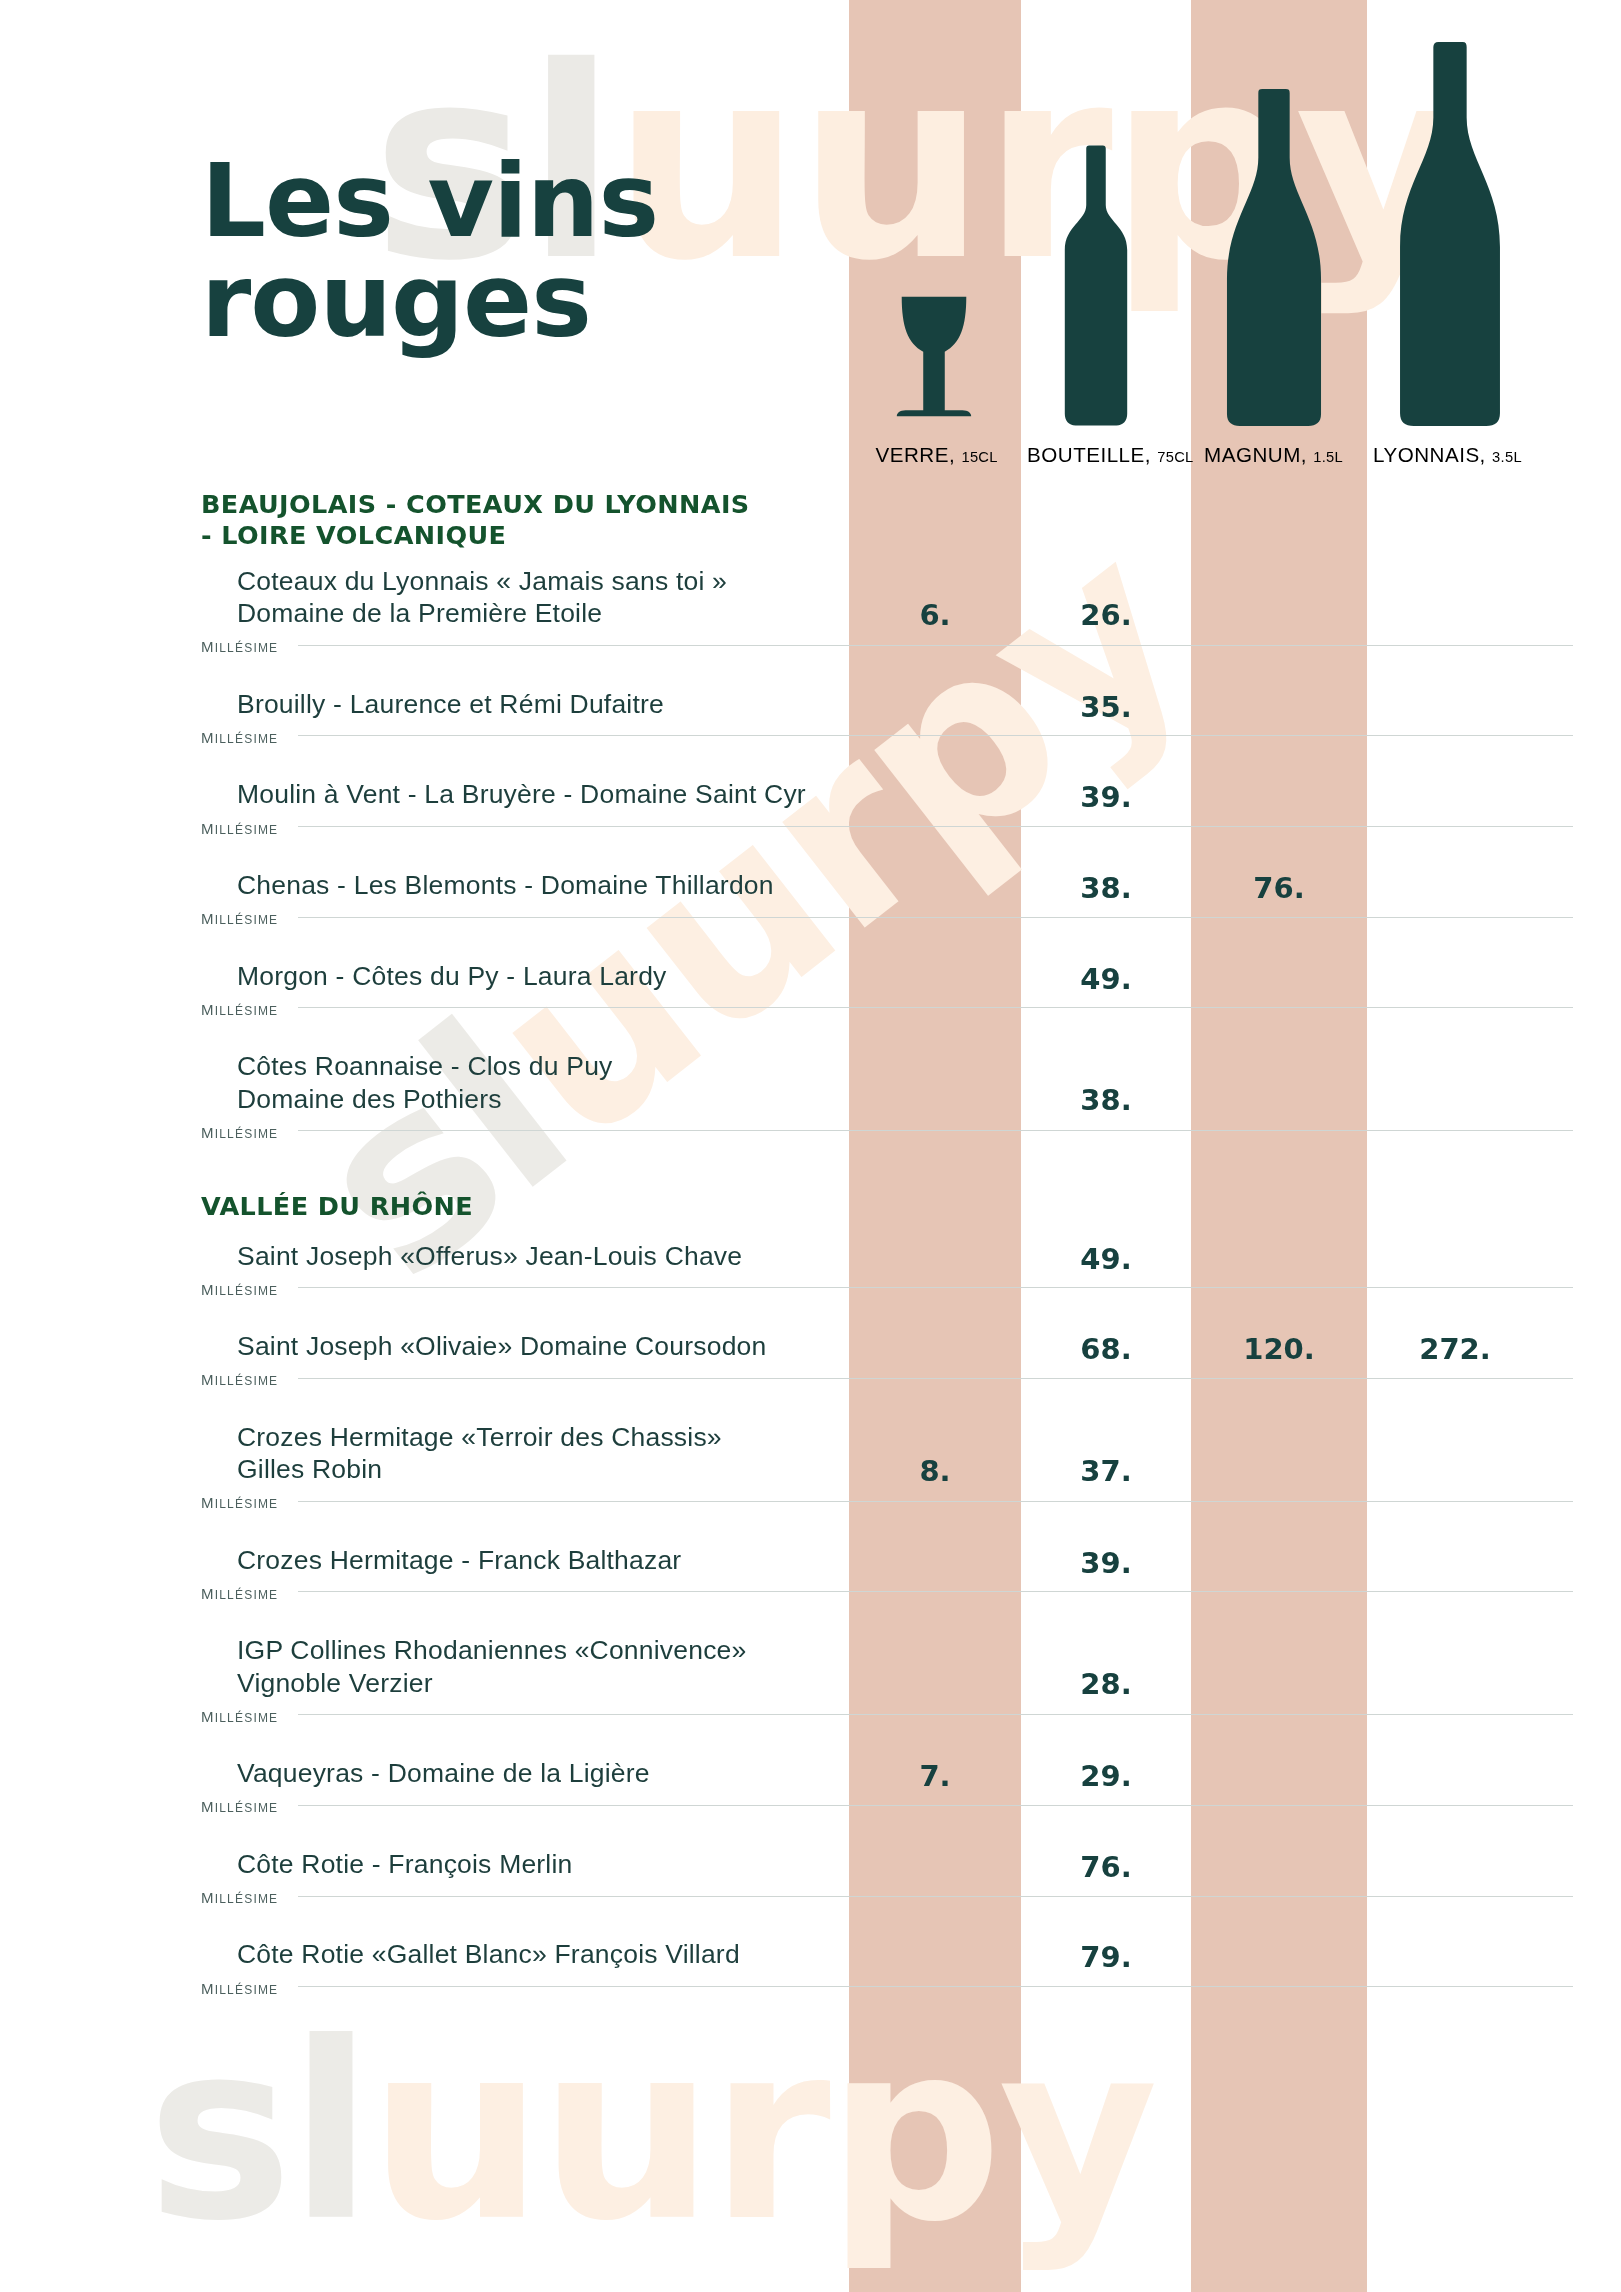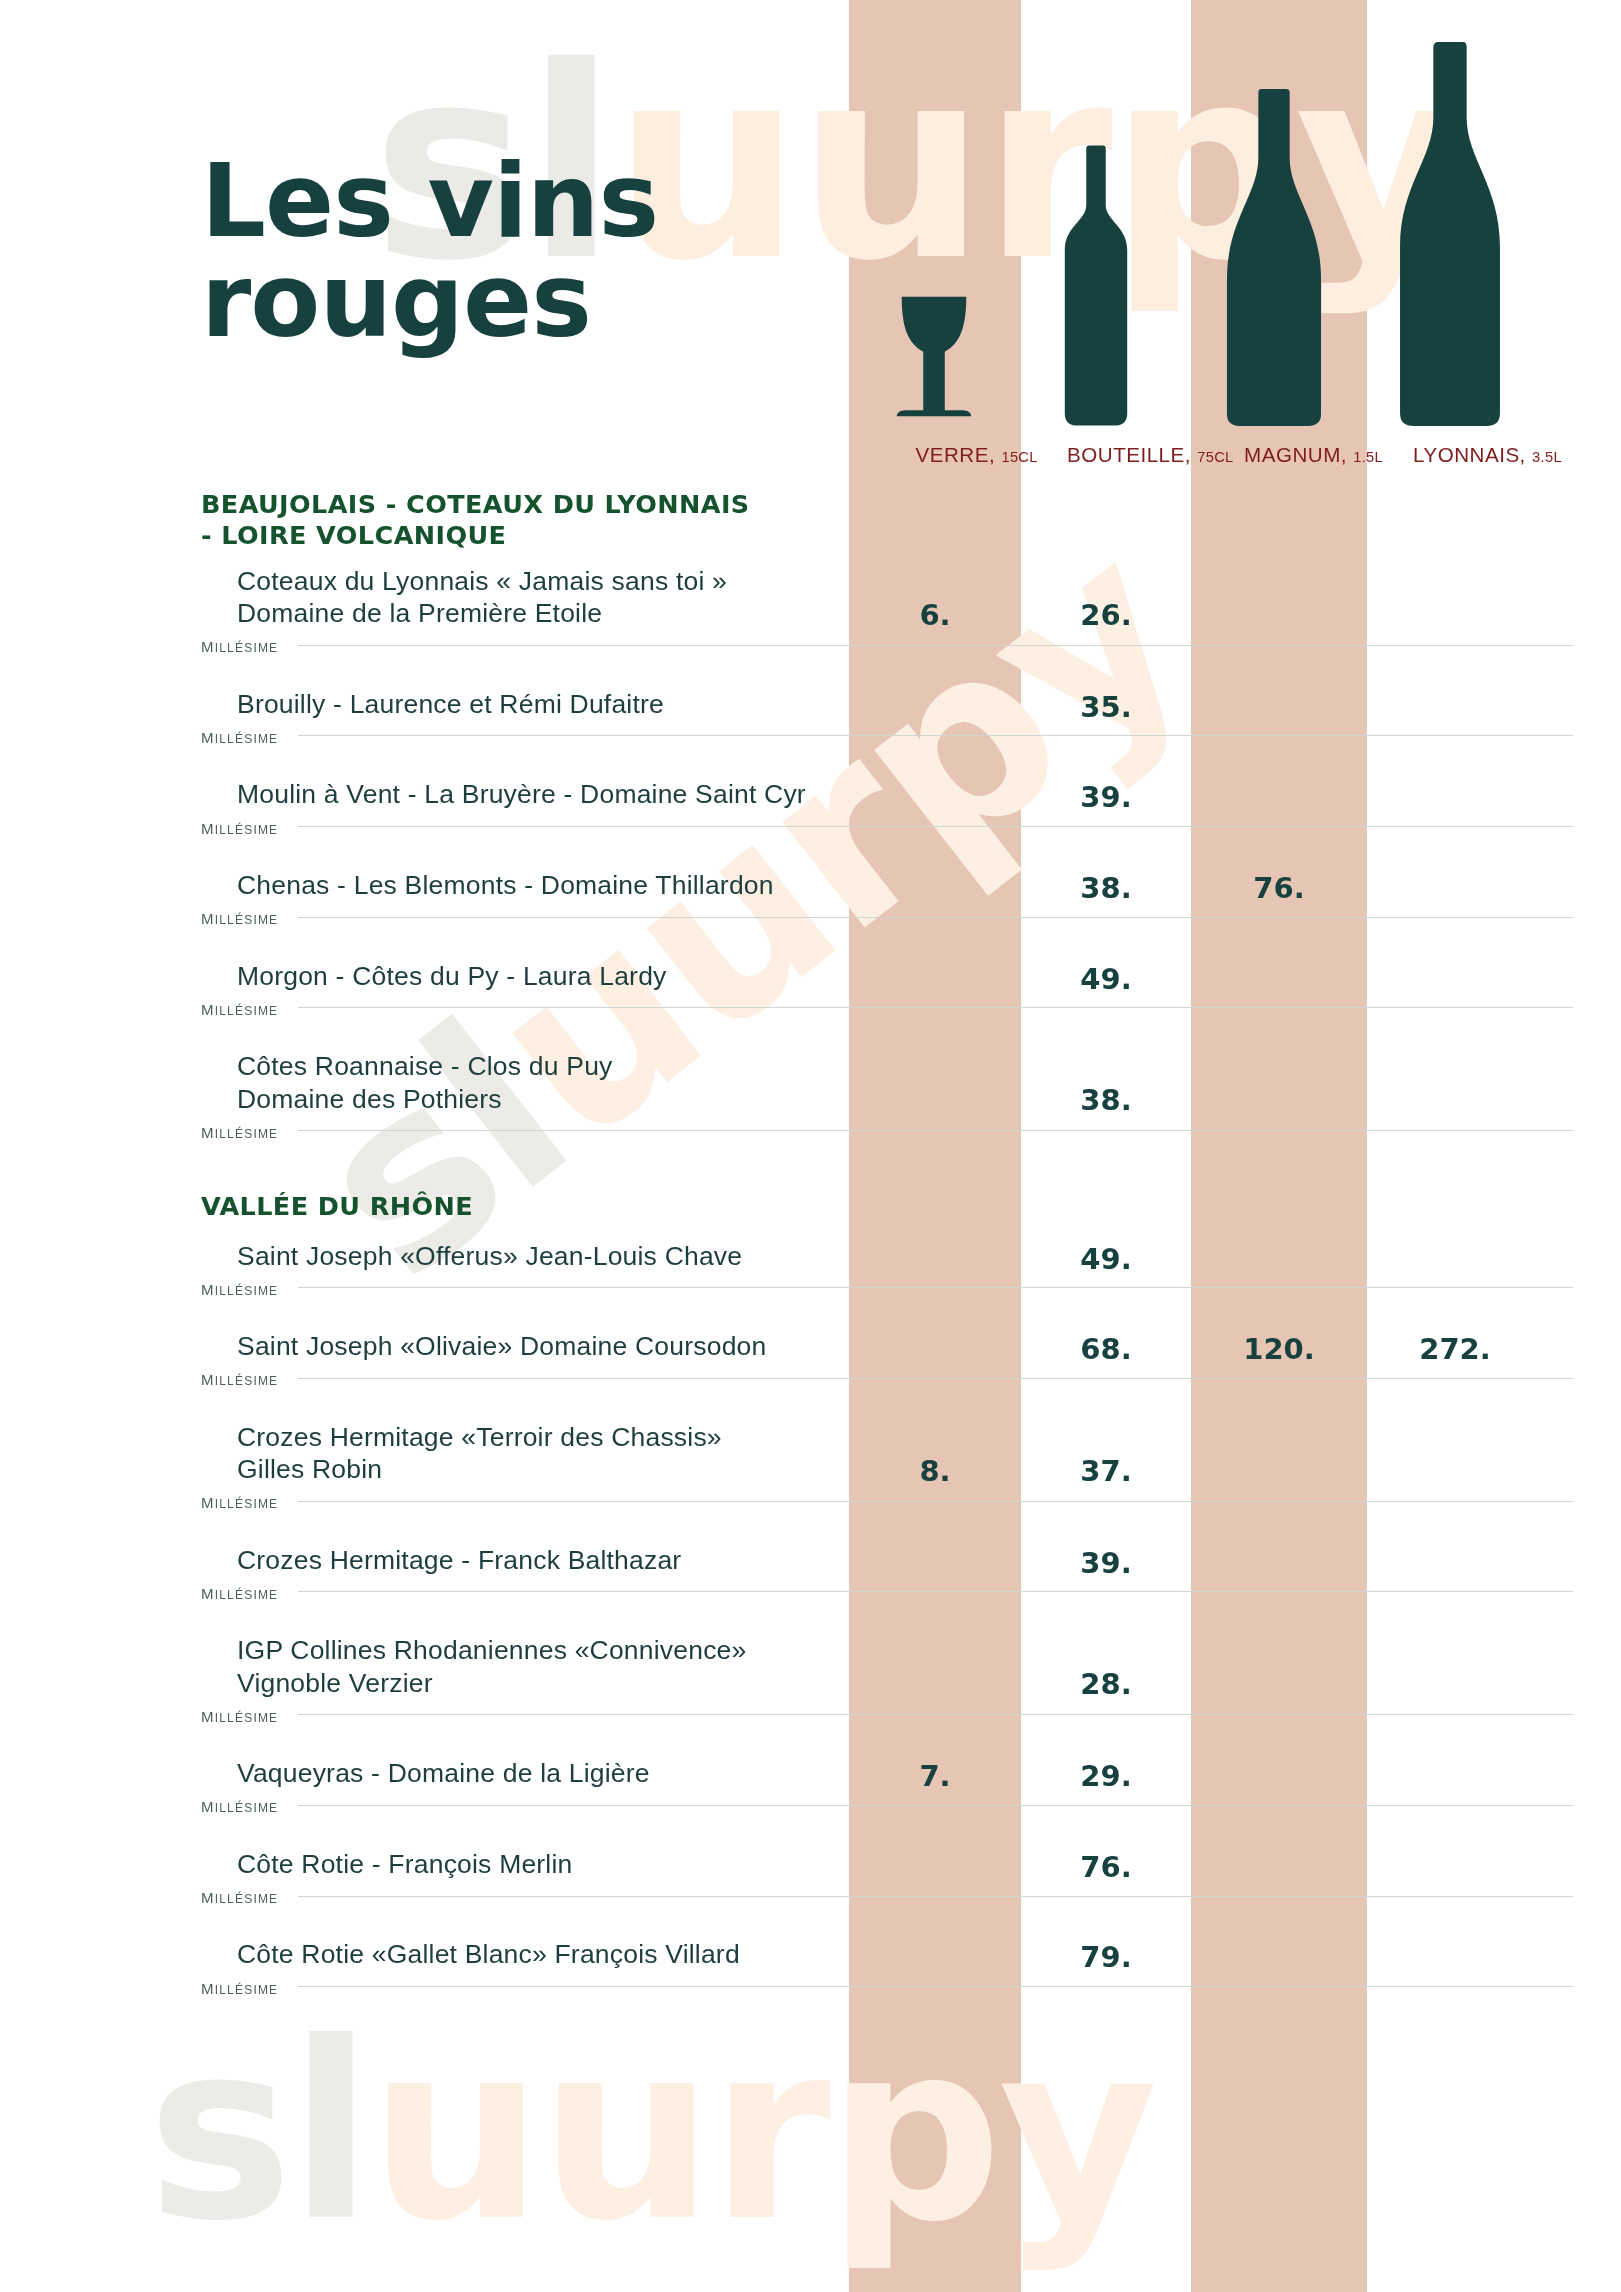--- a/index.html
+++ b/index.html
@@ -47,21 +47,21 @@
   .ware{position:absolute;bottom:0;}
   #ware-verre{left:33px;}
   #ware-bouteille{left:208px;}
   #ware-magnum{left:374px;}
   #ware-jeroboam{left:547px;}
 
   
   #col-heads{position:absolute;top:443px;left:849px;height:29px;width:725px;
              font-family:"Liberation Sans", sans-serif;}
   .col-head{position:absolute;top:0;white-space:nowrap;
-            font-size:20.6px;letter-spacing:0.5px;color:#7f1d1d;margin-left:40px;}
+            font-size:20.6px;letter-spacing:0.5px;color:#000000;}
   .col-head .u{font-size:14.7px;letter-spacing:0.3px;}
   #ch-verre{left:26.5px;}
   #ch-bouteille{left:178px;}
   #ch-magnum{left:355px;}
   #ch-jeroboam{left:524px;}
 
   
   #table{position:absolute;left:201px;top:485px;width:1372px;}
 
   .section-head{

